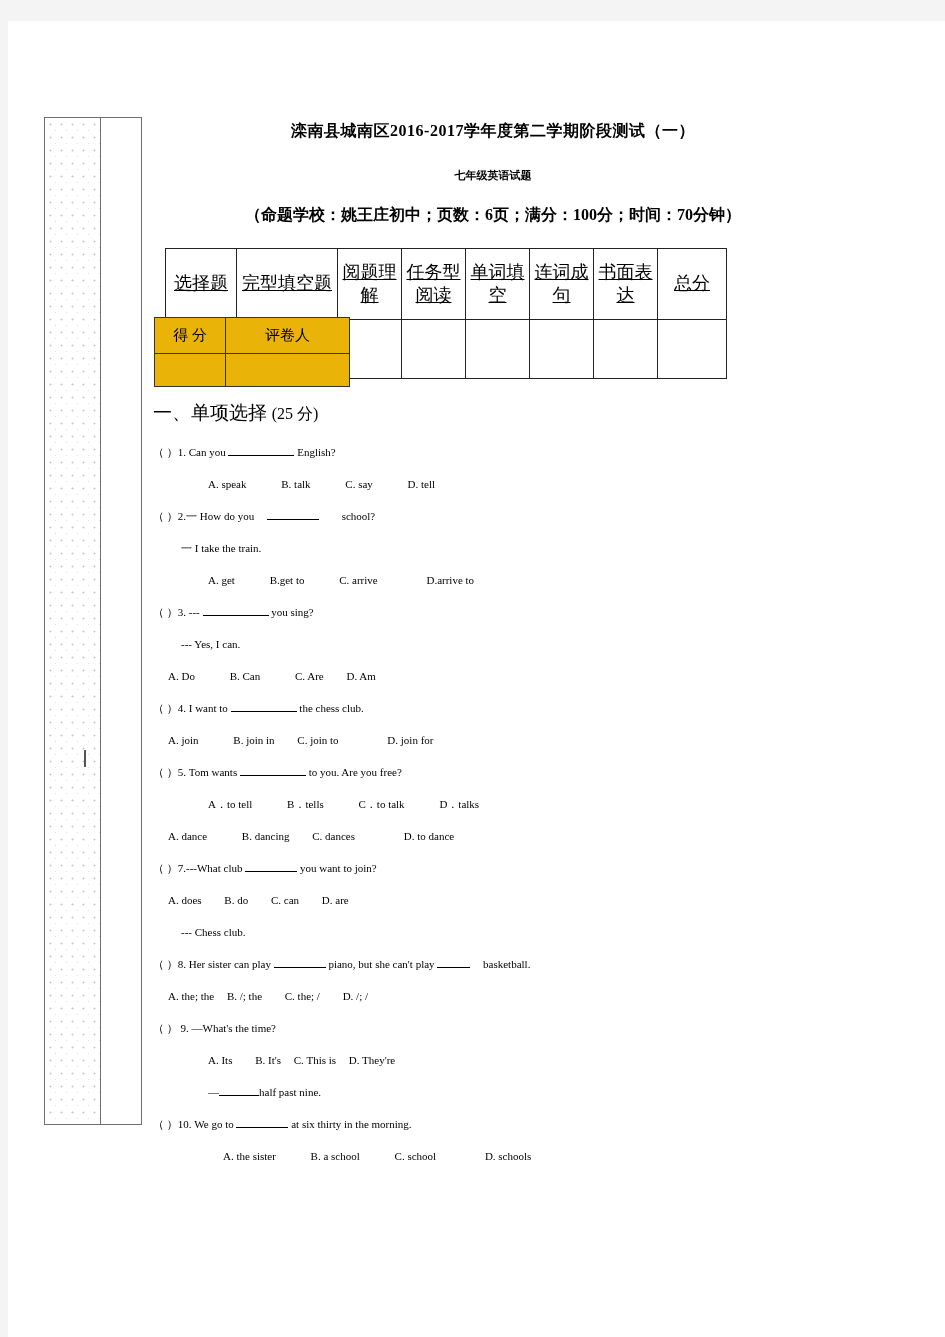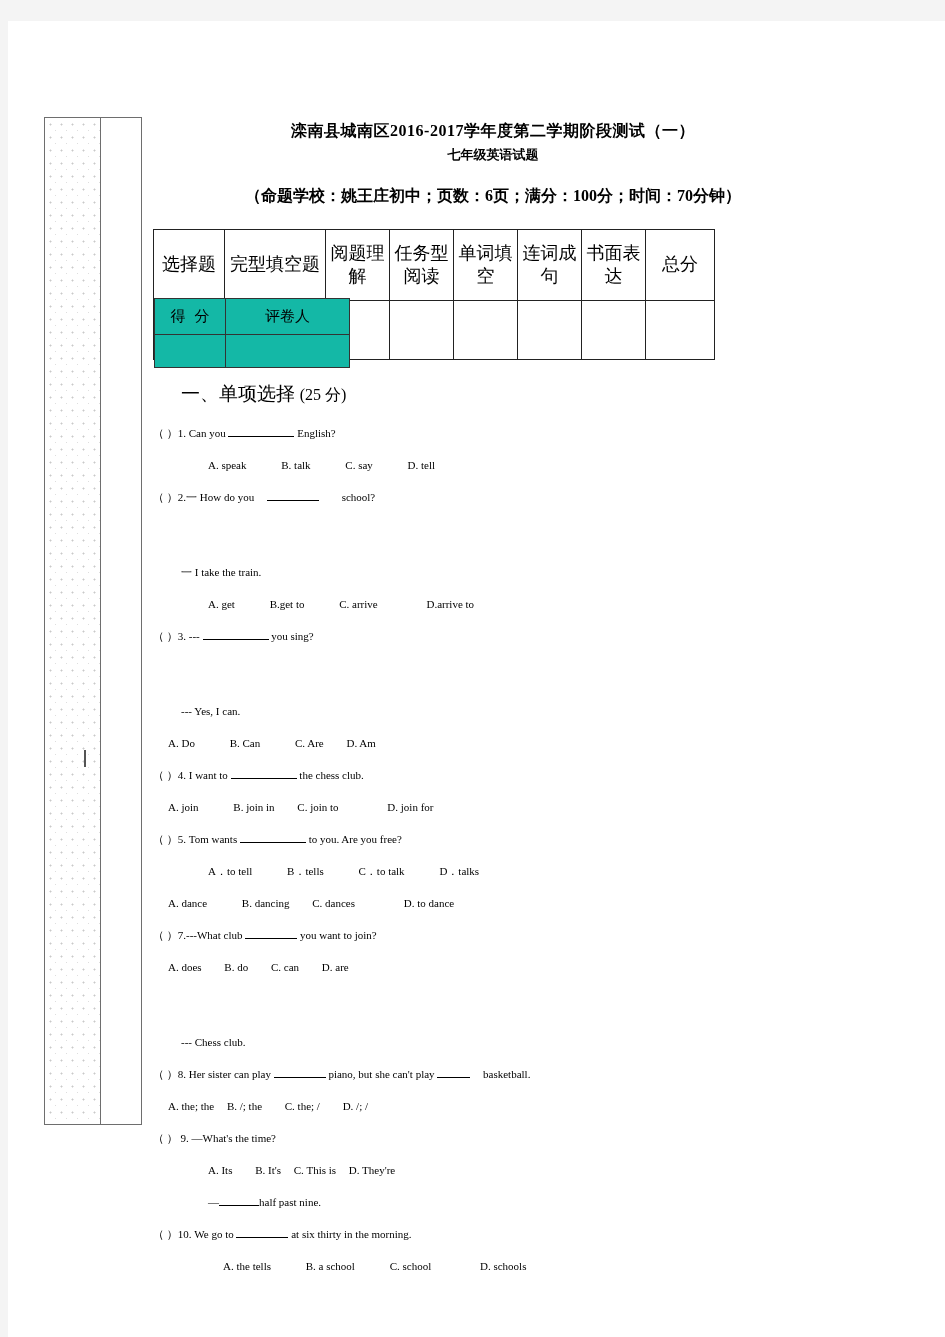--- a/index.html
+++ b/index.html
@@ -70,23 +70,23 @@
   .title-main {
     margin-top: 100px;
     text-align: center;
     font-size: 16px;
     font-weight: bold;
     letter-spacing: 0.5px;
     color: #000;
     width: 680px;
   }
   .title-sub {
-    margin-top: 4px;
+    margin-top: 26px;
     text-align: center;
-    font-size: 13px;
+    font-size: 11px;
     font-weight: bold;
     width: 680px;
   }
   .title-info {
     margin-top: 22px;
     text-align: center;
     font-size: 16px;
     font-weight: bold;
     width: 680px;
   }
@@ -96,22 +96,23 @@
     position: relative;
     margin-top: 22px;
     width: 561px;
     height: 130px;
   }
   table.score-table {
     border-collapse: collapse;
     table-layout: fixed;
     width: 561px;
     position: absolute;
-    left: 0;
+    left: 12px;
     top: 0;
+    text-decoration: underline;
   }
   table.score-table td {
     border: 1.4px solid #222;
     text-align: center;
     vertical-align: middle;
     font-size: 18px;
     line-height: 1.28;
     padding: 1px 0;
     font-family: "Liberation Serif", "DejaVu Serif", serif;
   }
@@ -126,45 +127,44 @@
     width: 195px;
     border-collapse: collapse;
     table-layout: fixed;
     background: #fff;
   }
   #grader-box td {
     border: 1.3px solid #333;
     text-align: center;
     vertical-align: middle;
     font-size: 15px;
-    background: #14b8a6;
-    font-family: Liberation Mono, monospace;
+    background: #eab308;
+    font-family: Liberation Serif, serif;
   }
   #grader-box tr.r1 td { height: 33px; }
   #grader-box tr.r2 td { height: 30px; }
 
   
   #questions { margin-top: 22px; width: 770px; }
 
   .section-head {
     font-size: 19px;
     margin-bottom: 10px;
     white-space: nowrap;
-    margin-left: 28px;
   }
   .section-head .sh-cn { font-size: 19px; }
   .section-head .sh-pts { font-size: 16px; }
 
   .q { margin-bottom: 0; white-space: nowrap; }
   .q-line {
     font-size: 11px;
     line-height: 32px;
     white-space: nowrap;
   }
-  .q-line.indent2 { padding-left: 28px; margin-top: 43px; }
+  .q-line.indent2 { padding-left: 28px; }
   .q-line.indent3 { padding-left: 15px; }
   .q-line.indent4 { padding-left: 55px; }
   .q-line.indent5 { padding-left: 70px; }
 
   .blank-s { display: inline-block; width: 40px; border-bottom: 1.3px solid #000; }
   .blank-m { display: inline-block; width: 52px; border-bottom: 1.3px solid #000; }
   .blank-l { display: inline-block; width: 66px; border-bottom: 1.3px solid #000; }
   .blank-xs { display: inline-block; width: 33px; border-bottom: 1.3px solid #000; }
 
   .sp1 { display: inline-block; width: 10px; }
@@ -383,21 +383,21 @@
       </div>
 
       <div class="q">
         <div class="q-line">
           <span>（    ）10.</span>
           <span>We go to</span>
           <span class="blank-m"></span>
           <span>at six thirty in the morning.</span>
         </div>
         <div class="q-line indent5">
-          <span>A. the tells</span><span class="sp3"></span>
+          <span>A. the sister</span><span class="sp3"></span>
           <span>B. a school</span><span class="sp3"></span>
           <span>C. school</span><span class="sp4"></span>
           <span>D. schools</span>
         </div>
       </div>
 
     </div>
   </div>
 </div>
 

